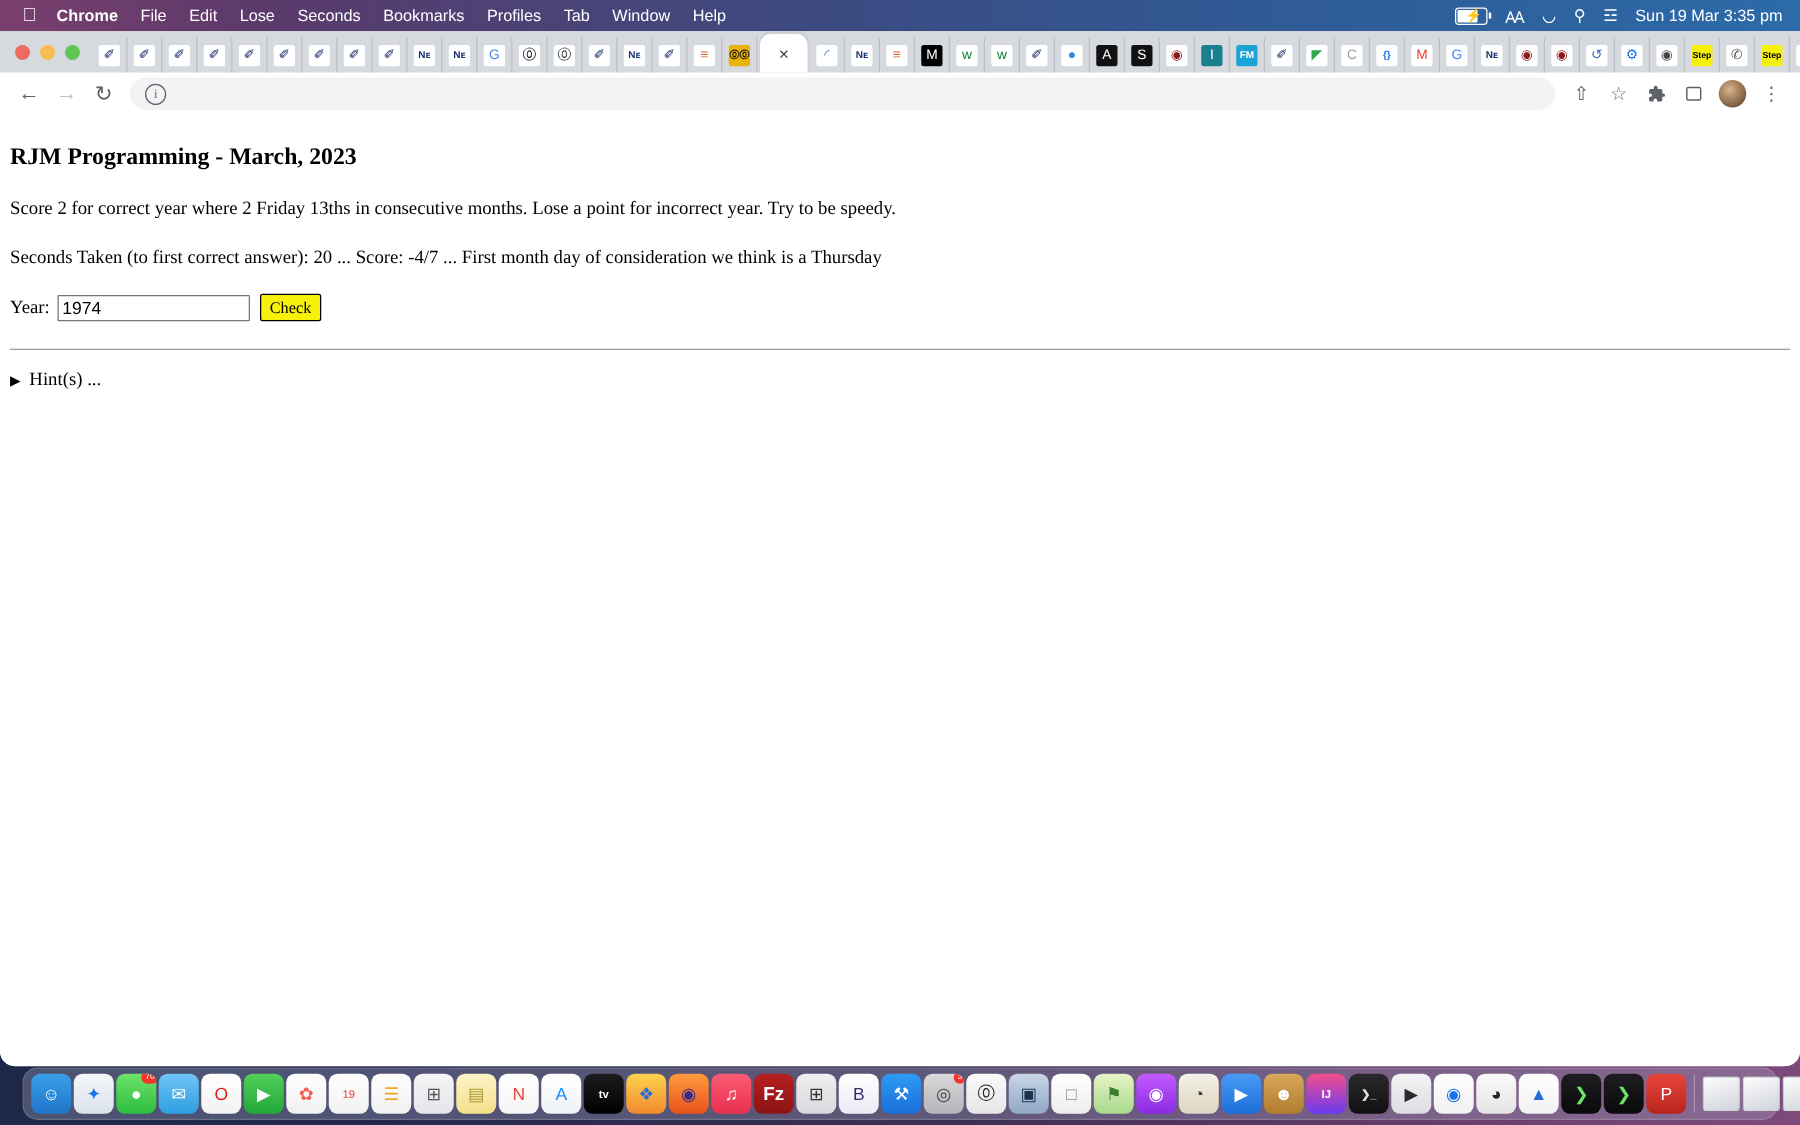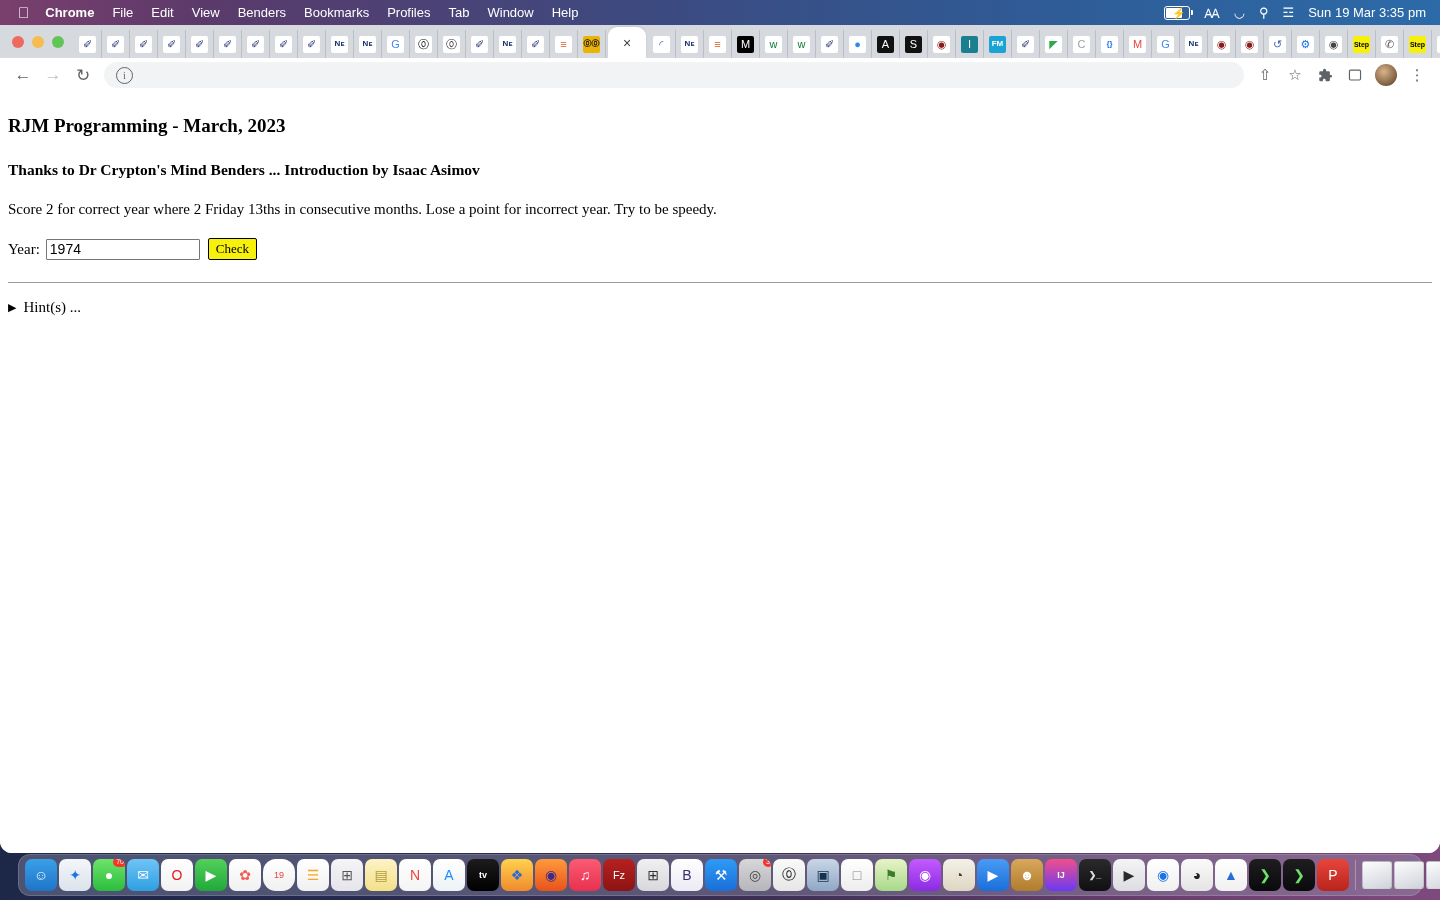--- a/index.html
+++ b/index.html
@@ -113,22 +113,22 @@
   .dsep{width:1px;height:30px;background:rgba(255,255,255,.3);margin:0 5px;flex:0 0 auto;}
 </style>
 </head>
 <body>
 
 <div class="menubar">
   <span class="apple"></span>
   <span class="mi bold">Chrome</span>
   <span class="mi">File</span>
   <span class="mi">Edit</span>
-  <span class="mi">View</span>
-  <span class="mi">Benders</span>
+  <span class="mi">Lose</span>
+  <span class="mi">Seconds</span>
   <span class="mi">Bookmarks</span>
   <span class="mi">Profiles</span>
   <span class="mi">Tab</span>
   <span class="mi">Window</span>
   <span class="mi">Help</span>
   <span class="right">
     <span class="batt">
         <i></i>
         <b class="bolt">⚡</b>
       </span>
@@ -321,22 +321,22 @@
             <rect x="2.5" y="3.5" width="19" height="17" rx="2" fill="none" stroke="#5f6368" stroke-width="2"></rect>
           </svg>
       </div>
       <div class="avatar"></div>
       <div class="tb-icon">⋮</div>
     </div>
   </div>
 
   <div class="page">
     <h3 class="sub">RJM Programming - March, 2023</h3>
-    <h4 class="thanks">Thanks to Dr Crypton's Mind Benders ... Introduction by Isaac Asimov</h4>
     <p class="para">Score 2 for correct year where 2 Friday 13ths in consecutive months. Lose a point for incorrect year. Try to be speedy.</p>
+    <p class="para">Seconds Taken (to first correct answer): 20 ... Score: -4/7 ... First month day of consideration we think is a Thursday</p>
     <div class="formrow">
       <label>Year:</label>
       <input class="yearbox" type="text" value="1974" style="">
       <button class="check">Check</button>
     </div>
     <hr class="rule">
     <div class="hint">
       <span class="tri">▶</span>
       <span>Hint(s) ...</span>
     </div>
@@ -344,31 +344,31 @@
 </div>
 
 <div class="dock" id="dock">
     <div class="dk" style="background: linear-gradient(rgb(58, 160, 232), rgb(31, 116, 200)); color: rgb(255, 255, 255);">☺</div>
     <div class="dk" style="background: linear-gradient(rgb(244, 246, 249), rgb(219, 227, 236)); color: rgb(26, 115, 232);">✦</div>
     <div class="dk" style="background: linear-gradient(rgb(110, 227, 106), rgb(43, 189, 62)); color: rgb(255, 255, 255);">●<span class="badge">70</span></div>
     <div class="dk" style="background: linear-gradient(rgb(111, 196, 247), rgb(46, 159, 224)); color: rgb(255, 255, 255);">✉</div>
     <div class="dk" style="background: linear-gradient(rgb(255, 255, 255), rgb(242, 242, 242)); color: rgb(232, 26, 26);">O</div>
     <div class="dk" style="background: linear-gradient(rgb(82, 208, 90), rgb(33, 168, 58)); color: rgb(255, 255, 255);">▶</div>
     <div class="dk" style="background: linear-gradient(rgb(255, 255, 255), rgb(240, 240, 240)); color: rgb(242, 92, 84);">✿</div>
-    <div class="dk" style="background: linear-gradient(rgb(255, 255, 255), rgb(240, 240, 240)); color: rgb(232, 69, 60); font-size: 9px; font-weight: normal; border-radius: 13px;">19</div>
+    <div class="dk" style="background: linear-gradient(rgb(255, 255, 255), rgb(240, 240, 240)); color: rgb(232, 69, 60); font-size: 9px; font-weight: normal;">19</div>
     <div class="dk" style="background: linear-gradient(rgb(255, 255, 255), rgb(240, 240, 240)); color: rgb(245, 166, 35);">☰</div>
     <div class="dk" style="background: linear-gradient(rgb(245, 245, 247), rgb(228, 228, 234)); color: rgb(85, 85, 85);">⊞</div>
     <div class="dk" style="background: linear-gradient(rgb(253, 243, 198), rgb(243, 224, 138)); color: rgb(176, 154, 58);">▤</div>
     <div class="dk" style="background: linear-gradient(rgb(255, 255, 255), rgb(244, 244, 244)); color: rgb(232, 69, 60);">N</div>
     <div class="dk" style="background: linear-gradient(rgb(255, 255, 255), rgb(238, 242, 246)); color: rgb(26, 140, 255);">A</div>
     <div class="dk" style="background: linear-gradient(rgb(28, 28, 30), rgb(0, 0, 0)); color: rgb(255, 255, 255); font-size: 9px; font-weight: bold;">tv</div>
     <div class="dk" style="background: linear-gradient(rgb(255, 210, 77), rgb(240, 138, 46)); color: rgb(42, 107, 214);">❖</div>
     <div class="dk" style="background: linear-gradient(rgb(255, 154, 60), rgb(232, 82, 26)); color: rgb(58, 42, 140);">◉</div>
     <div class="dk" style="background: linear-gradient(rgb(251, 91, 116), rgb(232, 48, 79)); color: rgb(255, 255, 255);">♫</div>
-    <div class="dk" style="background: linear-gradient(rgb(183, 32, 32), rgb(140, 20, 20)); color: rgb(255, 255, 255); font-size: 11px; font-weight: normal;">Fz</div>
+    <div class="dk" style="background: linear-gradient(rgb(183, 32, 32), rgb(140, 20, 20)); color: rgb(255, 255, 255); font-size: 15px; font-weight: bold;">Fz</div>
     <div class="dk" style="background: linear-gradient(rgb(240, 240, 242), rgb(216, 216, 220)); color: rgb(51, 51, 51);">⊞</div>
     <div class="dk" style="background: linear-gradient(rgb(255, 255, 255), rgb(236, 234, 244)); color: rgb(58, 42, 108);">B</div>
     <div class="dk" style="background: linear-gradient(rgb(46, 155, 245), rgb(26, 110, 216)); color: rgb(255, 255, 255);">⚒</div>
     <div class="dk" style="background: linear-gradient(rgb(216, 216, 218), rgb(181, 181, 186)); color: rgb(68, 68, 68);">◎<span class="badge">3</span></div>
     <div class="dk" style="background: linear-gradient(rgb(250, 250, 250), rgb(230, 230, 230)); color: rgb(34, 34, 34);">⓪</div>
     <div class="dk" style="background: linear-gradient(rgb(201, 214, 230), rgb(143, 168, 196)); color: rgb(22, 50, 79);">▣</div>
     <div class="dk" style="background: linear-gradient(rgb(255, 255, 255), rgb(237, 237, 237)); color: rgb(136, 136, 136);">□</div>
     <div class="dk" style="background: linear-gradient(rgb(232, 243, 200), rgb(168, 217, 138)); color: rgb(58, 125, 42);">⚑</div>
     <div class="dk" style="background: linear-gradient(rgb(196, 91, 255), rgb(138, 43, 226)); color: rgb(255, 255, 255);">◉</div>
     <div class="dk" style="background: linear-gradient(rgb(244, 241, 232), rgb(221, 214, 194)); color: rgb(74, 58, 34);">◔</div>

